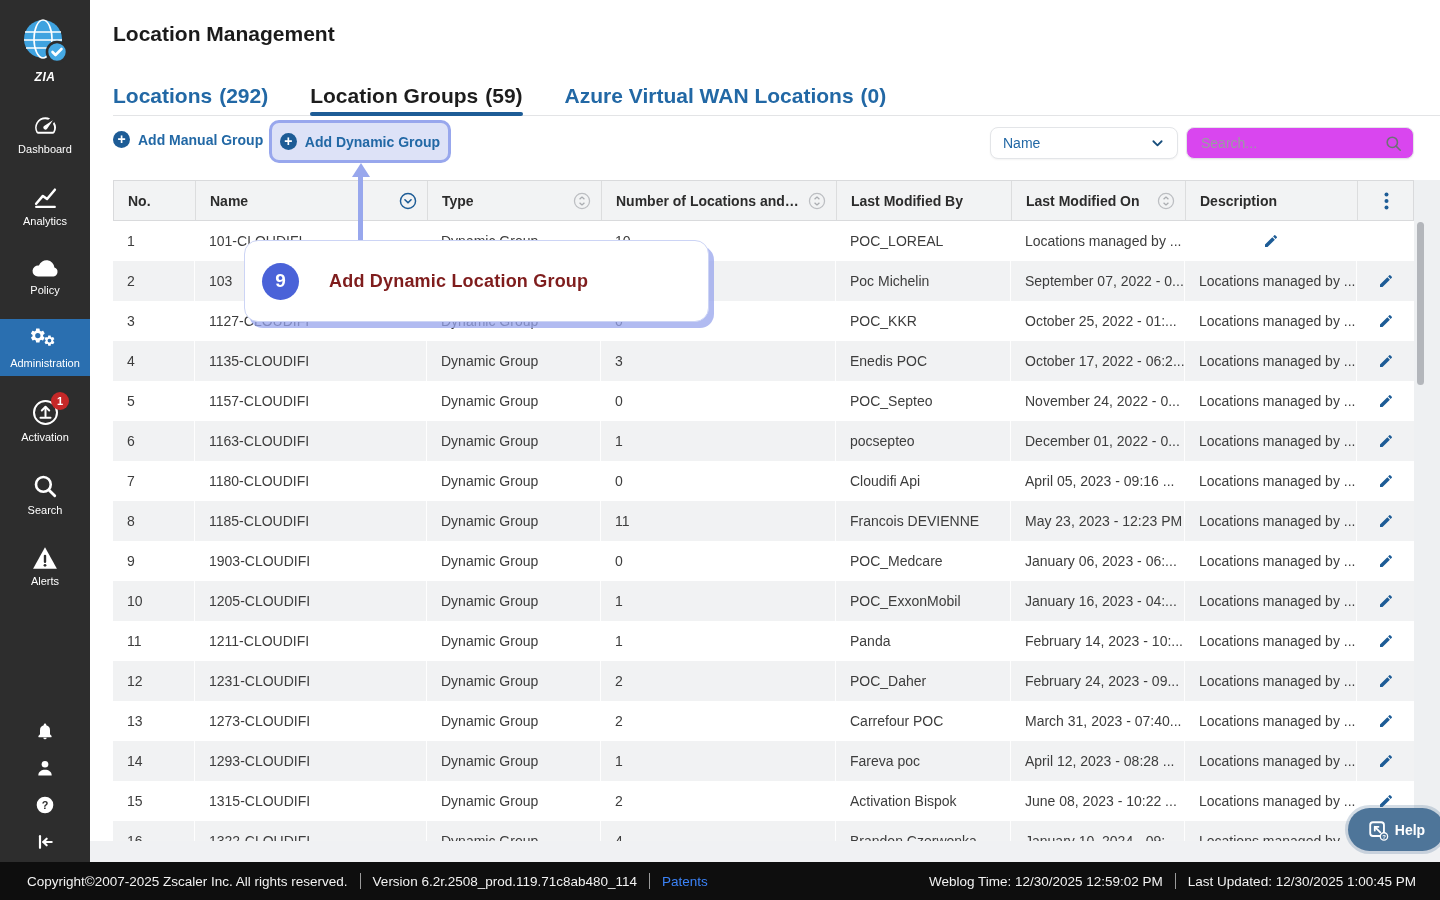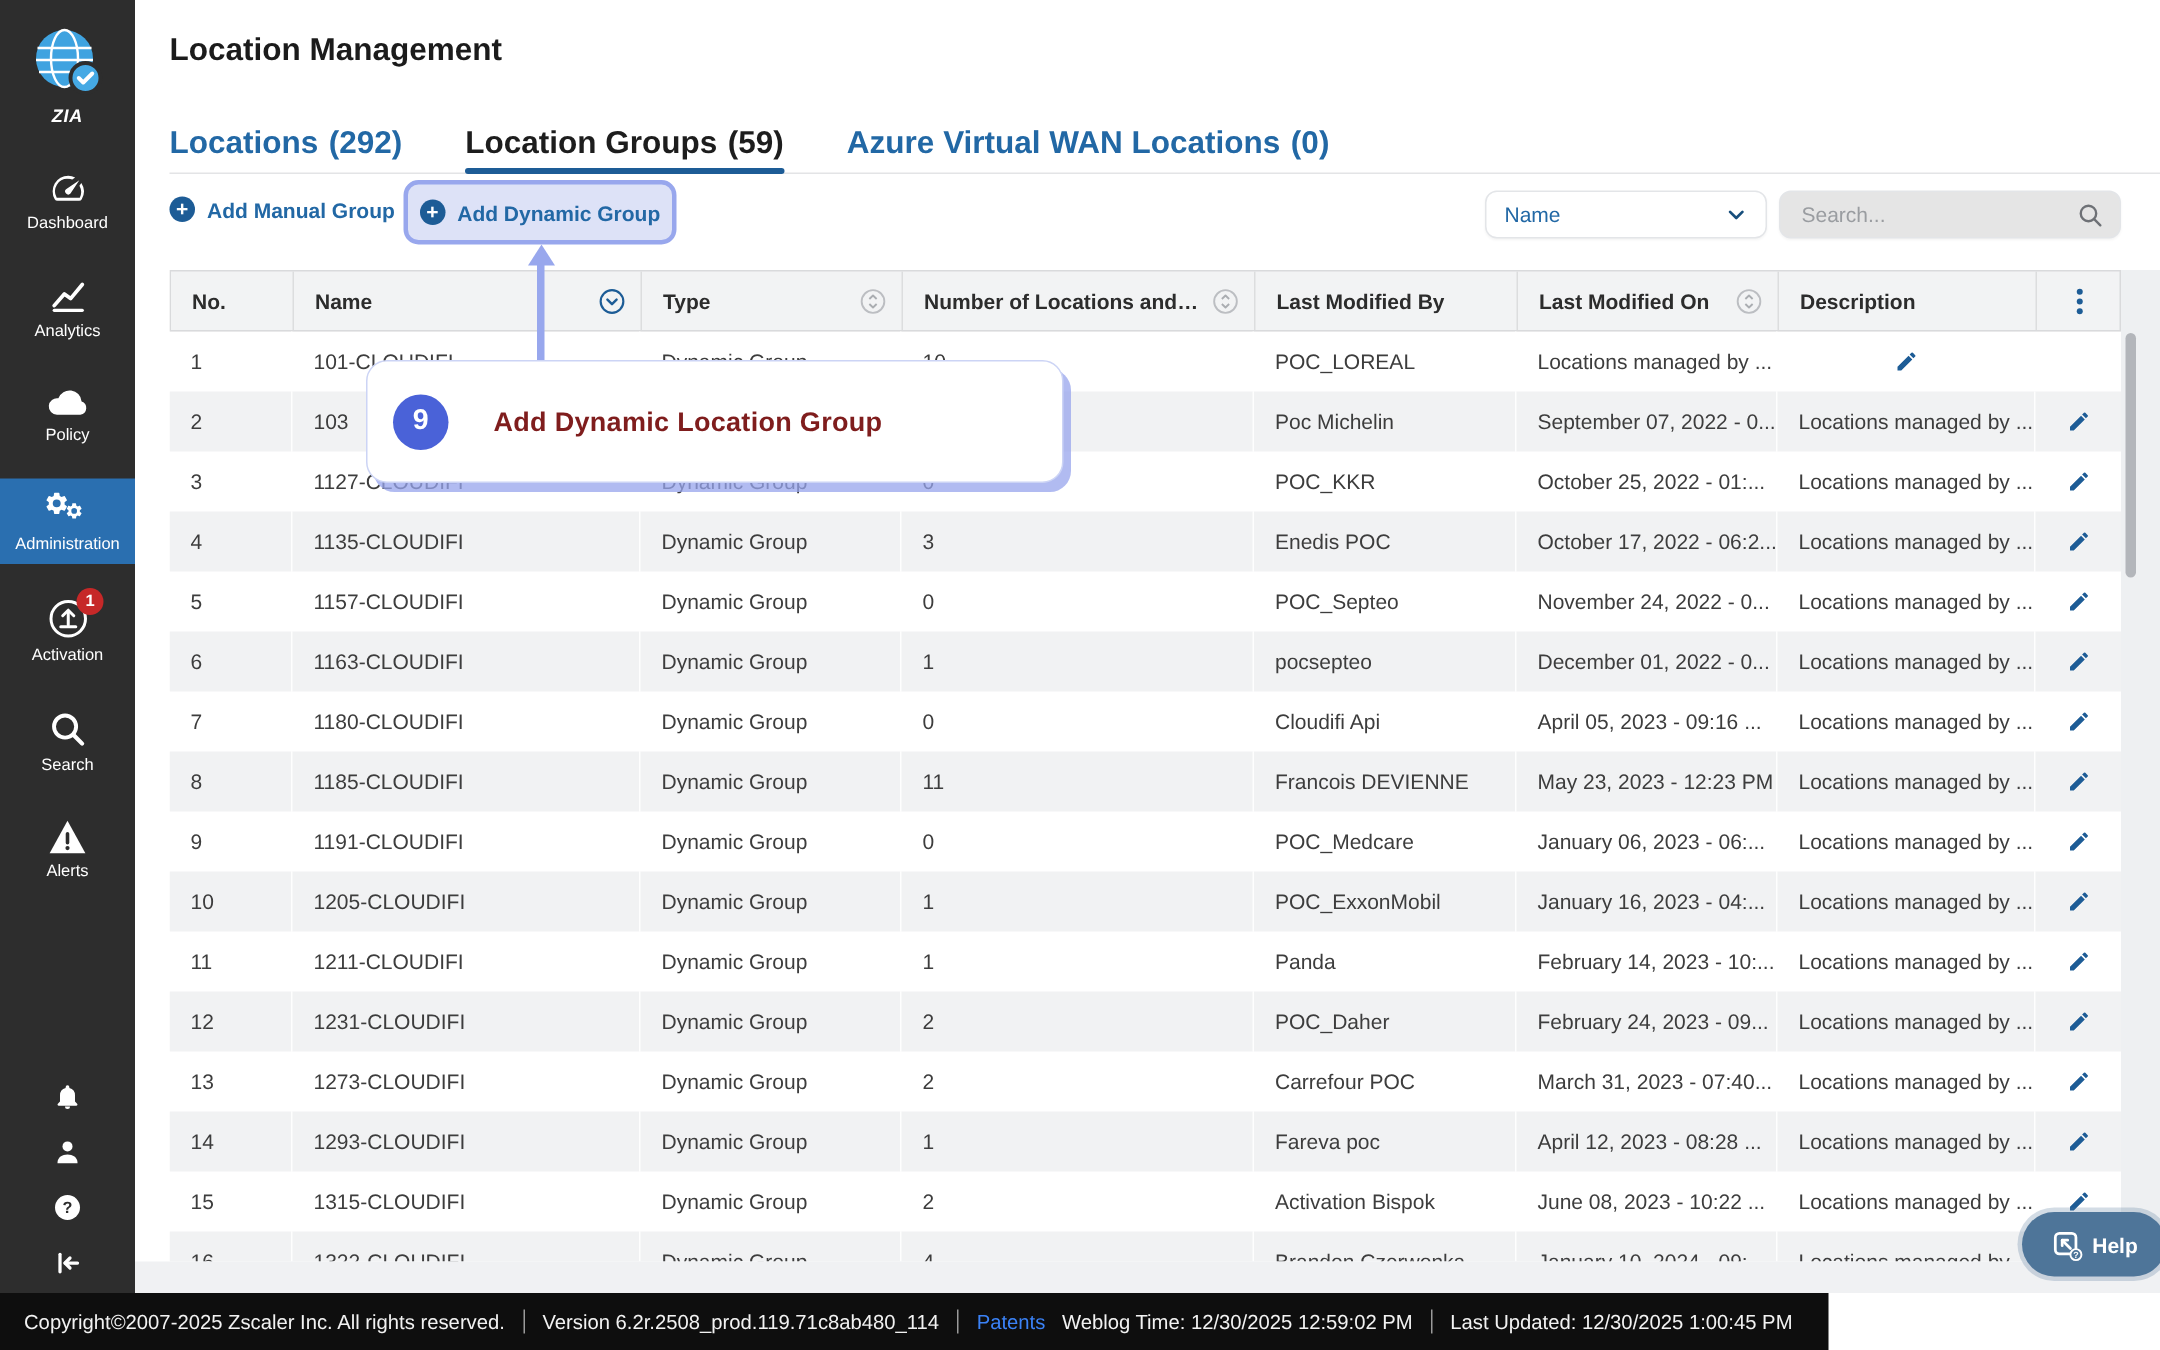--- a/index.html
+++ b/index.html
@@ -27,21 +27,21 @@
   .tab.active{color:#1d1d1d;}
   .tab.active:after{content:"";position:absolute;left:0;right:0;bottom:-1px;height:4px;background:var(--accent-dark,#1d5c96);border-radius:2px;}
   
   .addbtn{position:absolute;display:flex;align-items:center;gap:8px;font-size:14px;font-weight:bold;color:var(--accent,#2268a5);cursor:pointer;}
   .plus-circle{width:17px;height:17px;border-radius:50%;background:var(--accent-dark,#174e7c);color:#fff;display:flex;align-items:center;justify-content:center;font-size:14px;font-weight:bold;line-height:1;padding-bottom:1px;box-sizing:border-box;}
   .add-manual{left:23px;top:131px;}
   .highlight-box{position:absolute;left:179px;top:120px;width:182px;height:43px;border:3px solid var(--callout-border,#8c9ce9);background:#dde2f7;border-radius:10px;box-sizing:border-box;display:flex;align-items:center;justify-content:center;}
   .add-dynamic{position:static;}
   .filter-dd{position:absolute;left:900px;top:127px;width:188px;height:32px;background:#fff;border:1px solid #e3e5e8;border-radius:8px;box-shadow:0 1px 2px rgba(0,0,0,.05);display:flex;align-items:center;padding:0 12px;box-sizing:border-box;cursor:pointer;}
   .filter-dd .dd-label{font-size:14px;color:var(--accent,#2268a5);flex:1;}
-  .searchbox{position:absolute;left:1096px;top:127px;width:228px;height:32px;background:#e5e5e5;border:1px solid #e3e5e8;border-radius:8px;box-shadow:0 1px 2px rgba(0,0,0,.05);display:flex;align-items:center;padding:0 10px 0 12px;box-sizing:border-box;}
+  .searchbox{position:absolute;left:1096px;top:127px;width:228px;height:32px;background:#d946ef;border:1px solid #e3e5e8;border-radius:8px;box-shadow:0 1px 2px rgba(0,0,0,.05);display:flex;align-items:center;padding:0 10px 0 12px;box-sizing:border-box;}
   .searchbox input{border:none;outline:none;flex:1;font-size:14px;font-family:inherit;color:#333;background:transparent;}
   .searchbox input::placeholder{color:#9a9da1;}
   
   .table-wrap{position:absolute;left:23px;top:180px;width:1301px;height:661px;overflow:hidden;background:#fff;}
   .thead,.trow{display:grid;grid-template-columns:82px 232px 174px 235px 175px 174px 172px 57px;}
   .thead{height:41px;background:#f2f3f4;border:1px solid #d9dadc;box-sizing:border-box;}
   .th{display:flex;align-items:center;font-size:14px;font-weight:bold;color:#2c2c2c;padding:0 10px 0 14px;border-right:1px solid #dcddde;box-sizing:border-box;white-space:nowrap;overflow:hidden;}
   .th:last-child{border-right:none;justify-content:center;padding:0;}
   .th .lbl{overflow:hidden;text-overflow:ellipsis;flex:0 1 auto;}
   .th .sort{margin-left:auto;display:flex;cursor:pointer;flex:0 0 auto;padding-left:6px;}
@@ -55,21 +55,21 @@
   .bottom-strip{position:absolute;left:0;top:841px;width:1350px;height:21px;background:#f0f1f3;}
   
   .callout{position:absolute;left:154px;top:240px;width:463px;height:80px;background:#fff;border:1px solid #ccd4f5;border-radius:14px;box-shadow:5px 6px 0 rgba(151,164,236,.75);display:flex;align-items:center;z-index:20;}
   .callout-badge{width:37px;height:37px;border-radius:50%;background:var(--callout-accent,#4a62d8);color:#fff;font-size:19px;font-weight:bold;display:flex;align-items:center;justify-content:center;margin-left:17px;}
   .callout-text{margin-left:30px;font-size:18px;font-weight:bold;color:#7f1d1d;letter-spacing:.2px;}
   .callout-arrow-line{position:absolute;left:268px;top:176px;width:5px;height:64px;background:var(--callout-border,#98a7ed);z-index:19;}
   .callout-arrow-head{position:absolute;left:262px;top:163px;width:0;height:0;border-left:9px solid transparent;border-right:9px solid transparent;border-bottom:14px solid var(--callout-border,#98a7ed);z-index:19;}
   
   .help-btn{position:absolute;left:1258px;top:808px;width:96px;height:43px;border-radius:22px;background:var(--help-bg,#4e7599);box-shadow:0 0 0 3px rgba(78,117,153,.25);display:flex;align-items:center;justify-content:center;gap:6px;color:#fff;font-size:14px;font-weight:bold;cursor:pointer;z-index:25;}
   
-  .footer{position:absolute;left:0;top:862px;width:1219px;height:38px;background:#0e0e0e;color:#f2f2f2;display:flex;align-items:center;font-size:13.5px;z-index:40;box-sizing:border-box;padding:0 24px 0 16px;}
+  .footer{position:absolute;left:0;top:862px;width:1440px;height:38px;background:#0e0e0e;color:#f2f2f2;display:flex;align-items:center;font-size:13.5px;z-index:40;box-sizing:border-box;padding:0 24px 0 27px;}
   .footer .vdiv{width:1px;height:16px;background:#9a9a9a;margin:0 12px;}
   .footer .patents{color:#3b82f6;cursor:pointer;}
   .footer .spacer{flex:1;}
   svg{display:block;}
 </style>
 </head>
 <body>
 
 <div class="sidebar">
   <div class="logo-block">
@@ -399,21 +399,21 @@
           <div class="cell">May 23, 2023 - 12:23 PM</div>
           <div class="cell">Locations managed by ...</div>
           <div class="cell actions">
   <svg width="16" height="16" viewBox="0 0 24 24" fill="#1d5c96">
               <path d="M3 17.25V21h3.75L17.81 9.94l-3.75-3.75L3 17.25zM20.71 7.04a1 1 0 0 0 0-1.41l-2.34-2.34a1 1 0 0 0-1.41 0l-1.83 1.83 3.75 3.75 1.83-1.83z"></path>
             </svg>
 </div>
         </div>
         <div class="trow">
           <div class="cell">9</div>
-          <div class="cell">1191-CLOUDIFI</div>
+          <div class="cell">1903-CLOUDIFI</div>
           <div class="cell">Dynamic Group</div>
           <div class="cell">0</div>
           <div class="cell">POC_Medcare</div>
           <div class="cell">January 06, 2023 - 06:...</div>
           <div class="cell">Locations managed by ...</div>
           <div class="cell actions">
   <svg width="16" height="16" viewBox="0 0 24 24" fill="#1d5c96">
               <path d="M3 17.25V21h3.75L17.81 9.94l-3.75-3.75L3 17.25zM20.71 7.04a1 1 0 0 0 0-1.41l-2.34-2.34a1 1 0 0 0-1.41 0l-1.83 1.83 3.75 3.75 1.83-1.83z"></path>
             </svg>
 </div>

